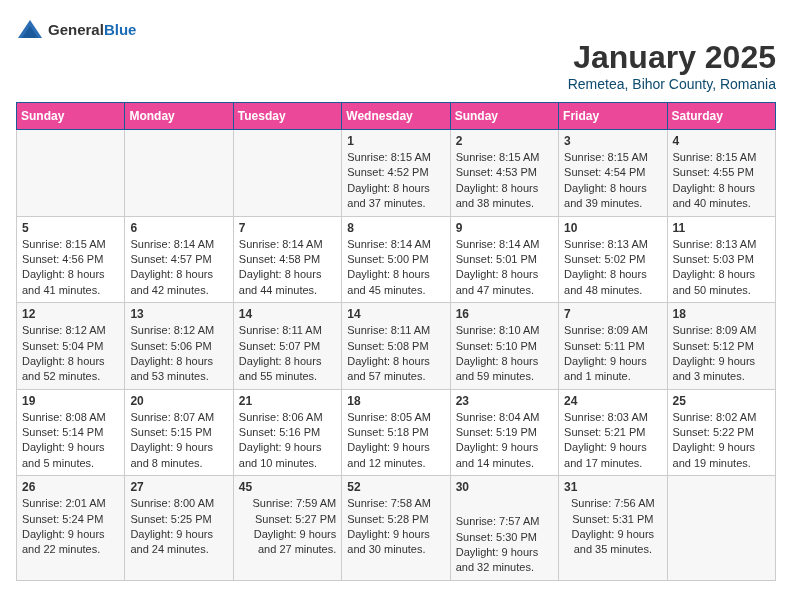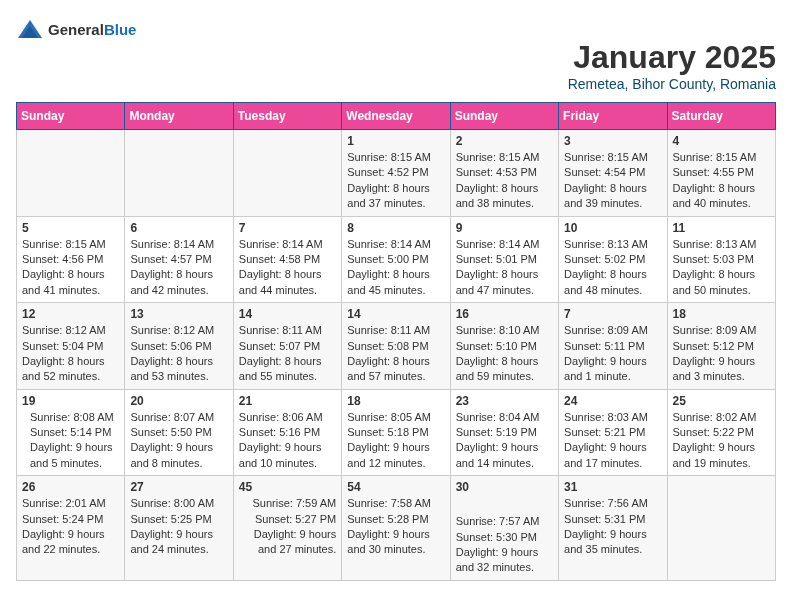--- a/index.html
+++ b/index.html
@@ -246,28 +246,28 @@
         <td>
           <span class="day-num">18</span>
           <div class="day-info" style="white-space: pre-line;">Sunrise: 8:09 AM
 Sunset: 5:12 PM
 Daylight: 9 hours and 3 minutes.</div>
         </td>
       </tr>
       <tr>
         <td>
           <span class="day-num">19</span>
-          <div class="day-info" style="white-space: pre-line; margin-left: 8px;">Sunrise: 8:08 AM
+          <div class="day-info" style="white-space: pre-line;">Sunrise: 8:08 AM
 Sunset: 5:14 PM
 Daylight: 9 hours and 5 minutes.</div>
         </td>
         <td>
           <span class="day-num">20</span>
           <div class="day-info" style="white-space: pre-line;">Sunrise: 8:07 AM
-Sunset: 5:50 PM
+Sunset: 5:15 PM
 Daylight: 9 hours and 8 minutes.</div>
         </td>
         <td>
           <span class="day-num">21</span>
           <div class="day-info" style="white-space: pre-line;">Sunrise: 8:06 AM
 Sunset: 5:16 PM
 Daylight: 9 hours and 10 minutes.</div>
         </td>
         <td>
           <span class="day-num">18</span>
@@ -307,33 +307,33 @@
 Sunset: 5:25 PM
 Daylight: 9 hours and 24 minutes.</div>
         </td>
         <td>
           <span class="day-num">45</span>
           <div class="day-info" style="white-space: pre-line; text-align: right;">Sunrise: 7:59 AM
 Sunset: 5:27 PM
 Daylight: 9 hours and 27 minutes.</div>
         </td>
         <td>
-          <span class="day-num">54</span>
+          <span class="day-num">52</span>
           <div class="day-info" style="white-space: pre-line;">Sunrise: 7:58 AM
 Sunset: 5:28 PM
 Daylight: 9 hours and 30 minutes.</div>
         </td>
         <td>
           <span class="day-num">30</span>
           <div class="day-info" style="white-space: pre-line; margin-top: 20px;">Sunrise: 7:57 AM
 Sunset: 5:30 PM
 Daylight: 9 hours and 32 minutes.</div>
         </td>
         <td>
           <span class="day-num">31</span>
-          <div class="day-info" style="white-space: pre-line;">Sunrise: 7:56 AM
+          <div class="day-info" style="white-space: pre-line; text-align: center;">Sunrise: 7:56 AM
 Sunset: 5:31 PM
 Daylight: 9 hours and 35 minutes.</div>
         </td>
         <td class="empty-cell"></td>
       </tr>
     </tbody>
 </table>
 
 </body></html>

